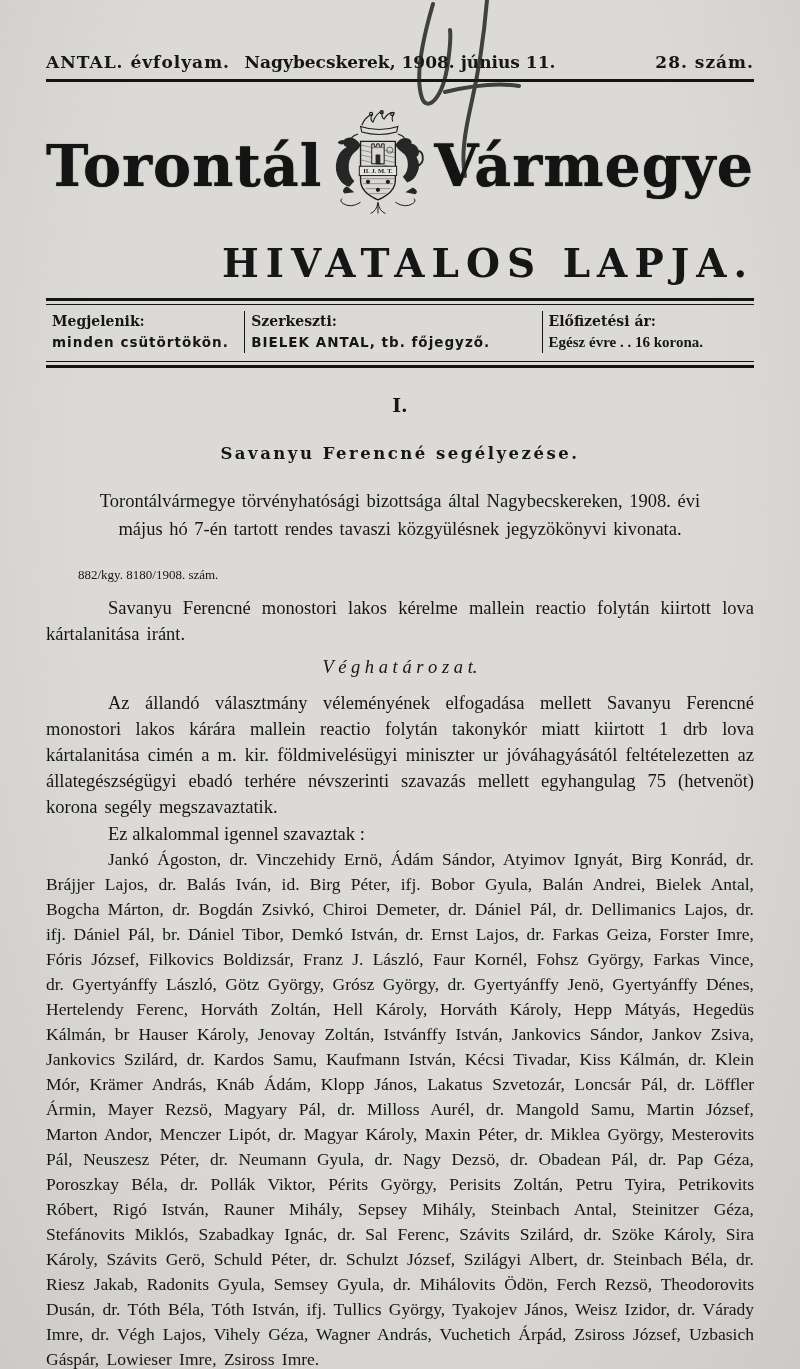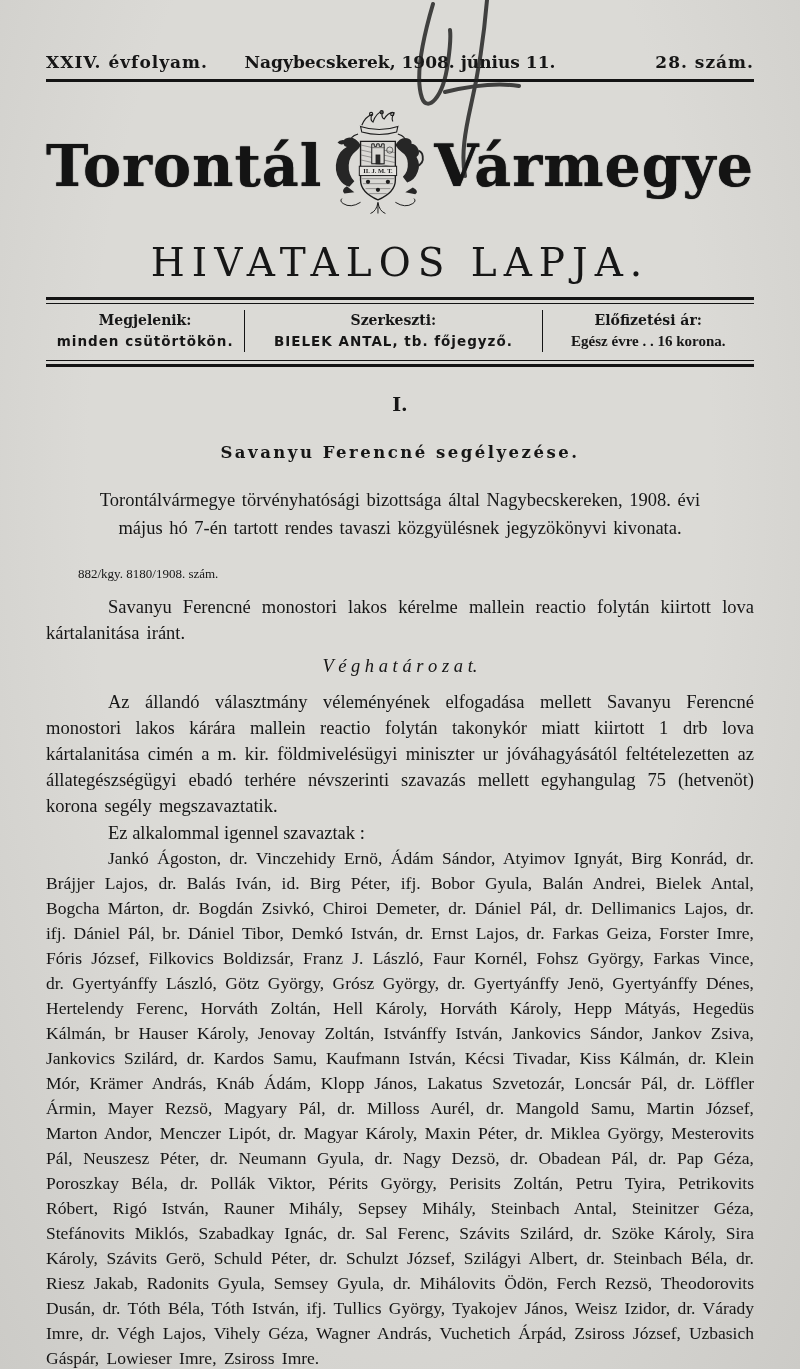--- a/index.html
+++ b/index.html
@@ -32,30 +32,30 @@
     margin-top:8px; height:150px;
     display:flex; align-items:center; justify-content:space-between;
   }
   .mast-word {
     font-family:"DejaVu Serif", serif;
     font-weight:bold; font-size:57px; letter-spacing:1px;
     color:#141414;
     text-shadow:0 0 1px #141414;
   }
   .hivatalos {
-    text-align:center;
+    text-align:right;
     font-family:"DejaVu Serif", serif;
-    font-weight:normal; font-size:39px; letter-spacing:7px;
+    font-weight:bold; font-size:39px; letter-spacing:7px;
     margin-top:0;
   }
   
   .rule-double-a { margin-top:12px; height:3px; border-top:3px solid #141414; border-bottom:1px solid #141414; }
   .rule-double-b { height:3px; border-top:1px solid #141414; border-bottom:3px solid #141414; }
   .info-table { display:flex; padding:6px 0 8px; }
-  .info-cell { text-align:center; line-height:21px; box-sizing:border-box; padding:0 6px; }
+  .info-cell { text-align:left; line-height:21px; box-sizing:border-box; padding:0 6px; }
   .info-cell + .info-cell { border-left:1px solid #141414; }
   .ic-1 { width:28%; } .ic-2 { width:42%; } .ic-3 { width:30%; }
   .info-label { font-family:"DejaVu Serif", serif; font-weight:bold; font-size:14px; }
   .info-value-sansbold { font-family:"DejaVu Sans", sans-serif; font-weight:bold; font-size:13.5px; letter-spacing:1px; }
   .info-value-serif { font-size:15px; font-weight:600; }
   
   .sec-num { text-align:center; font-weight:bold; font-size:19px; margin-top:26px; font-family:"DejaVu Serif",serif; }
   .sec-title {
     text-align:center; font-weight:bold; font-size:23.5px; margin-top:4px;
     font-family:"Liberation Sans", sans-serif; letter-spacing:0.2px;
@@ -75,21 +75,21 @@
   .voters { font-size:17.5px; line-height:25px; margin-top:2px; word-spacing:3px; }
   
   .pen-mark { position:absolute; left:395px; top:0; z-index:5; }
 </style>
 </head>
 <body>
 
 <div class="page">
 
   <div class="top-header">
-    <div class="th-left">XXIV. évfolyam.</div>
+    <div class="th-left">ANTAL. évfolyam.</div>
     <div class="th-mid">Nagybecskerek, 1908. június 11.</div>
     <div class="th-right">28. szám.</div>
   </div>
   <div class="rule-thick"></div>
 
   <div class="masthead">
     <div class="mast-word">Torontál</div>
 
     <svg class="crest" width="152" height="152" viewBox="0 0 180 180">
 

